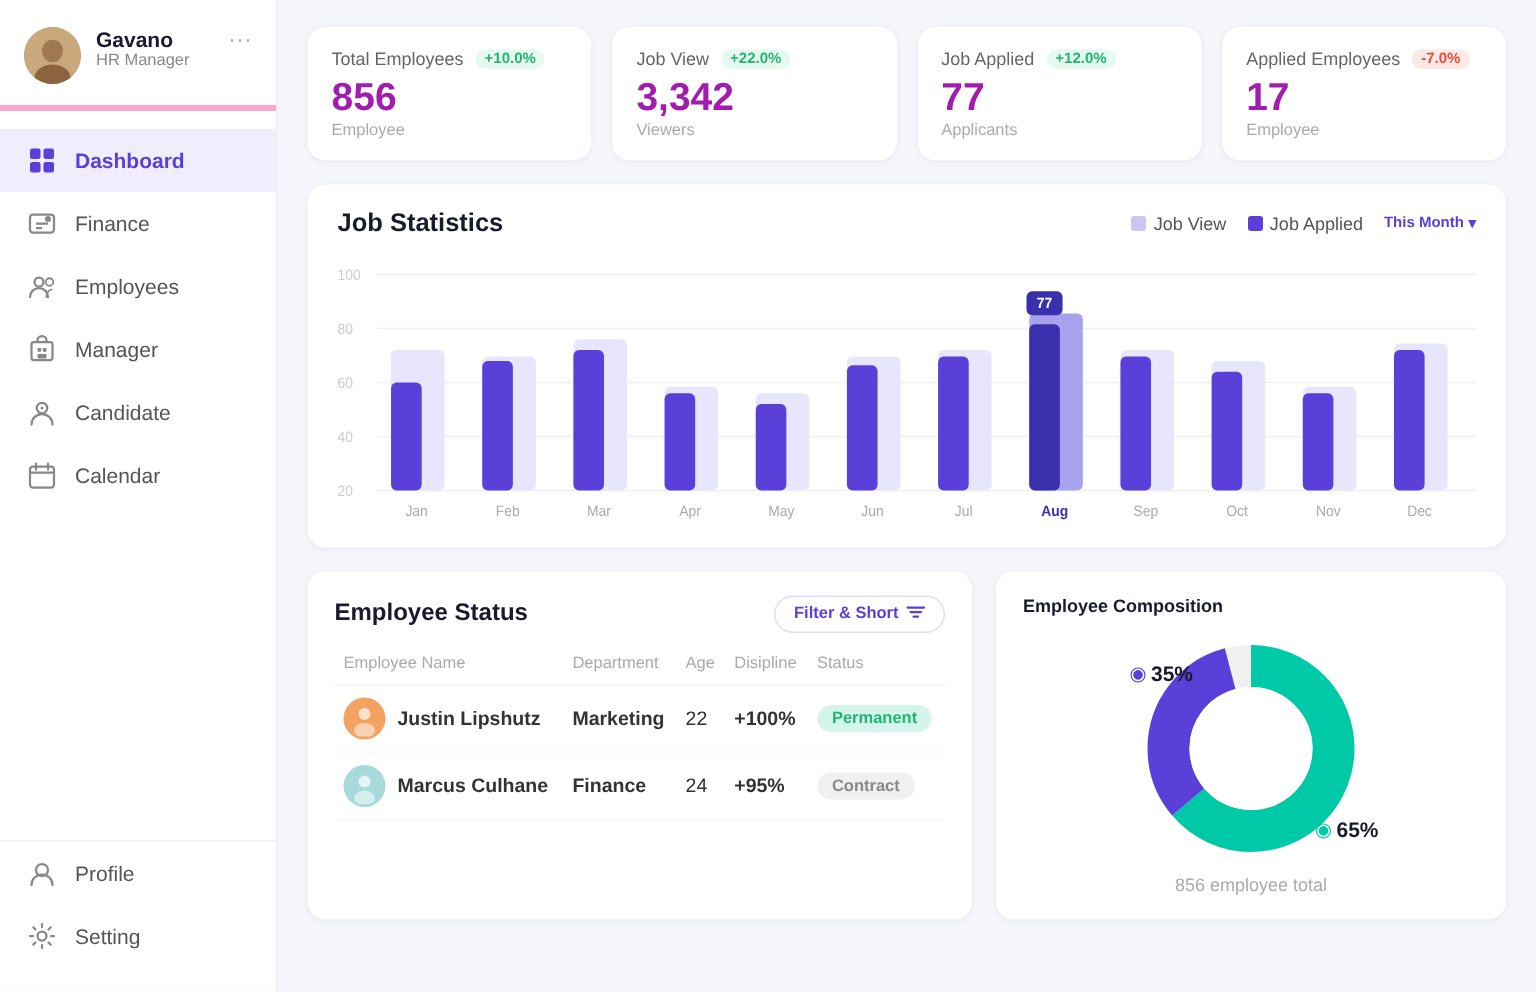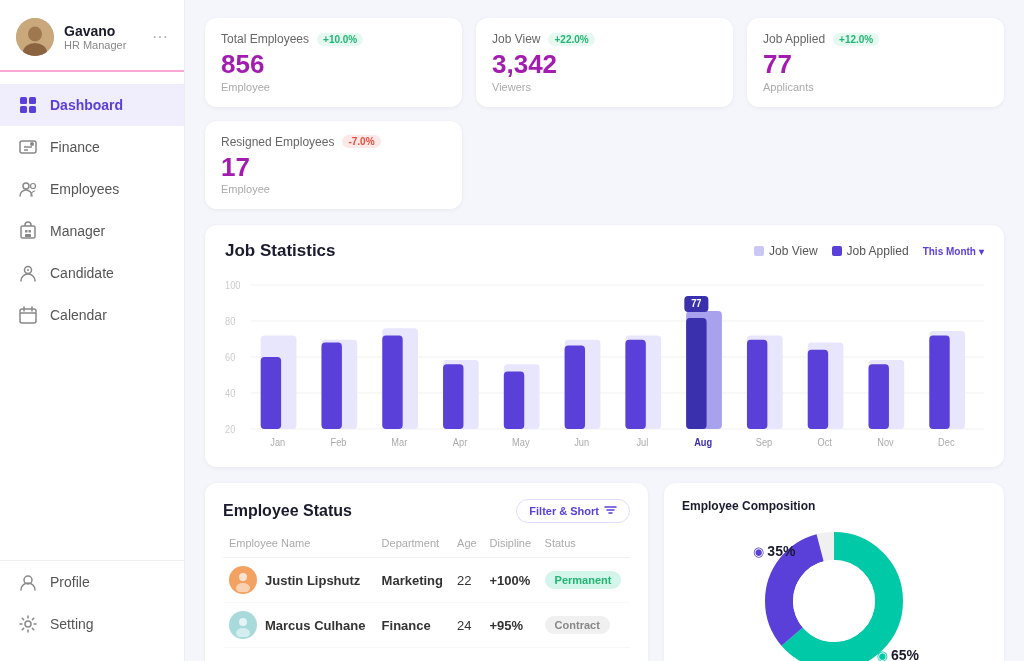--- a/index.html
+++ b/index.html
@@ -11,24 +11,24 @@
       min-width: 185px;
       background: #fff;
       height: 100%;
       display: flex;
       flex-direction: column;
       padding: 0;
       border-right: 1px solid #eee;
     }
     .sidebar-profile {
       display: flex;
-      align-items: center;
+      align-items: flex-start;
       padding: 18px 16px 14px 16px;
       gap: 10px;
-      border-bottom: 2px solid #f9a8d4;
+      border-bottom: 4px solid #f9a8d4;
     }
     .avatar-img {
       width: 38px; height: 38px; border-radius: 50%;
       background: #c9a87c;
       display: flex; align-items: center; justify-content: center;
       font-size: 18px; color: #fff; overflow: hidden;
       flex-shrink: 0;
     }
     .avatar-img svg { width: 38px; height: 38px; }
     .profile-info { flex: 1; }
@@ -60,21 +60,21 @@
       overflow-y: auto;
       padding: 18px 20px;
       display: flex;
       flex-direction: column;
       gap: 16px;
     }
 
     
     .stat-cards {
       display: grid;
-      grid-template-columns: repeat(3, 1fr);
+      grid-template-columns: repeat(4, 1fr);
       gap: 14px;
     }
     .stat-card {
       background: #fff;
       border-radius: 12px;
       padding: 14px 16px;
       box-shadow: 0 1px 4px rgba(0,0,0,0.06);
     }
     .stat-card-header {
       display: flex; align-items: center; gap: 8px; margin-bottom: 4px;
@@ -315,21 +315,21 @@
     <div class="stat-card">
       <div class="stat-card-header">
         <span class="stat-title">Job Applied</span>
         <span class="stat-badge green">+12.0%</span>
       </div>
       <div class="stat-value">77</div>
       <div class="stat-sub">Applicants</div>
     </div>
     <div class="stat-card">
       <div class="stat-card-header">
-        <span class="stat-title">Resigned Employees</span>
+        <span class="stat-title">Applied Employees</span>
         <span class="stat-badge red">-7.0%</span>
       </div>
       <div class="stat-value">17</div>
       <div class="stat-sub">Employee</div>
     </div>
   </div>
 
   <div class="chart-section">
     <div class="chart-header">
       <span class="chart-title">Job Statistics</span>

